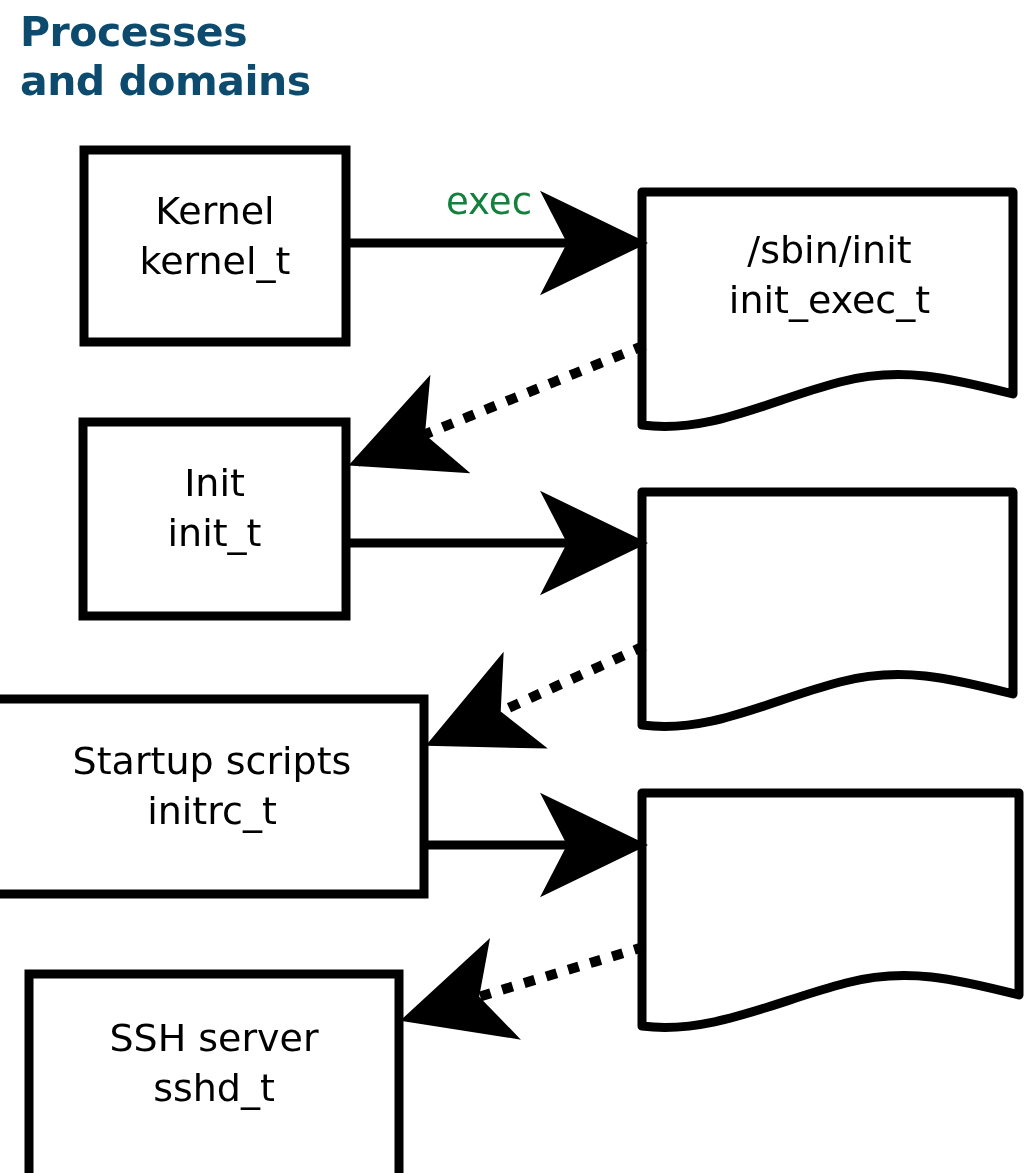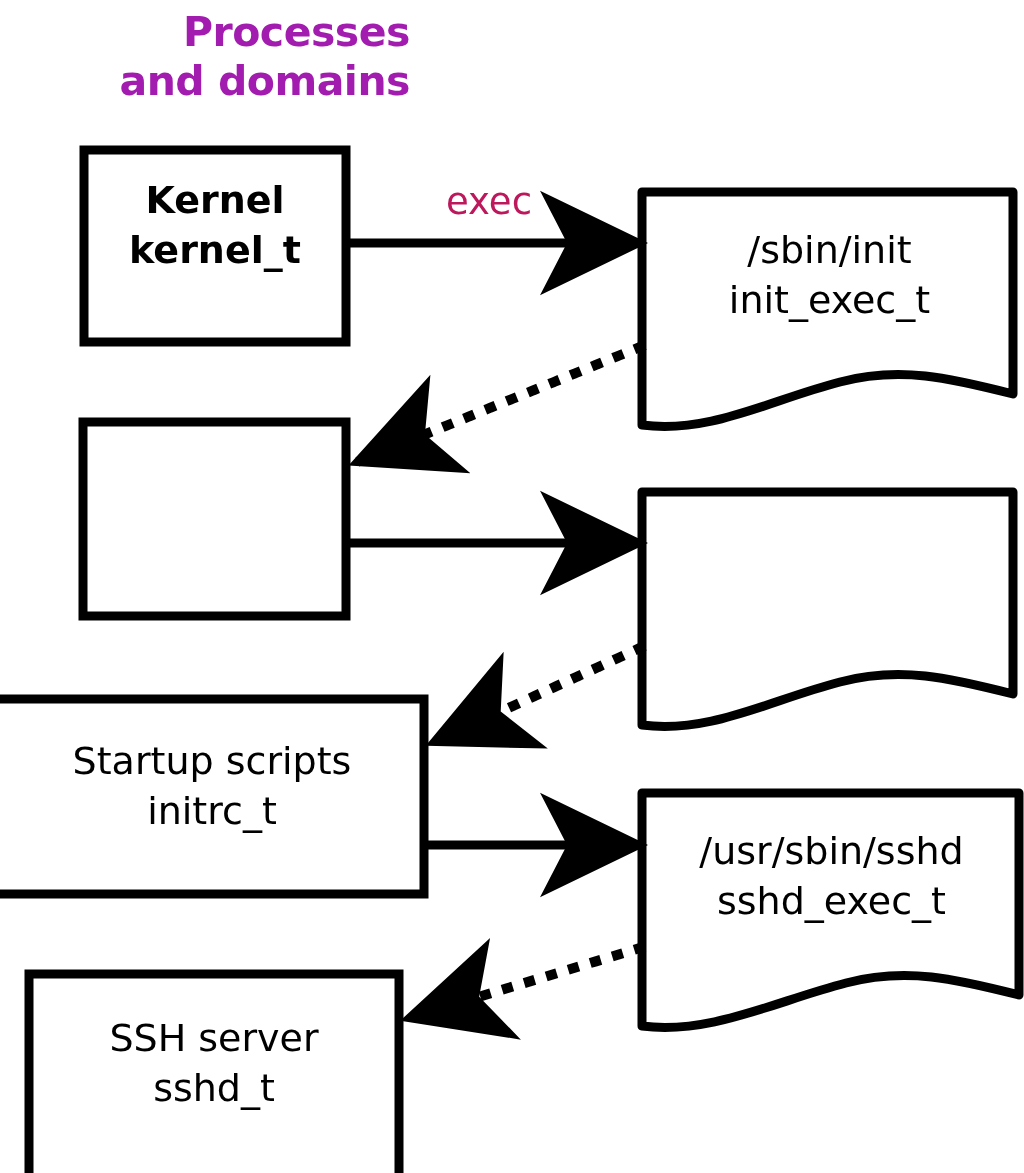--- a/index.html
+++ b/index.html
@@ -19,45 +19,45 @@
   }
   #svg-layer {
     position: absolute;
     left: 0;
     top: 0;
     width: 1024px;
     height: 1173px;
   }
   .col-header {
     position: absolute;
-    text-align: right;
+    text-align: left;
     font-weight: bold;
     font-size: 41px;
     line-height: 49px;
-    color: #a21caf;
+    color: #0c4a6e;
     letter-spacing: -0.5px;
     white-space: pre-line;
   }
   #header-left  { left: 20px;  top: 8px; width: 390px; }
   #header-right { left: 635px; top: 8px; width: 390px; }
 
   .node-label {
     position: absolute;
     text-align: center;
     font-size: 38px;
     line-height: 50px;
     color: #000000;
     white-space: pre-line;
     pointer-events: none;
   }
   .edge-label {
     position: absolute;
     font-size: 37px;
     line-height: 40px;
-    color: #be185d;
+    color: #15803d;
     white-space: nowrap;
   }
 </style>
 </head>
 <body>
 
 <div id="stage">
 
   <svg id="svg-layer" viewBox="0 0 1024 1173" xmlns="http://www.w3.org/2000/svg">
 
@@ -97,32 +97,32 @@
 
     <line x1="640" y1="648" x2="434" y2="742" stroke="#000000" stroke-width="10" stroke-dasharray="1 22" stroke-linecap="square" marker-end="url(#arrow-dotted)"></line>
 
     <line x1="640" y1="948" x2="409" y2="1018" stroke="#000000" stroke-width="10" stroke-dasharray="1 22" stroke-linecap="square" marker-end="url(#arrow-dotted)"></line>
   </svg>
 
   <div class="col-header" id="header-left">Processes
 and domains</div>
 
 
-  <div class="node-label" style="left:84px; top:175px; width:262px;font-weight:bold;">Kernel
+  <div class="node-label" style="left:84px; top:186px; width:262px;">Kernel
 kernel_t</div>
 
+  <div class="node-label" style="left:83px; top:458px; width:263px;">Init
+init_t</div>
 
   <div class="node-label" style="left:0px; top:736px; width:424px;">Startup scripts
 initrc_t</div>
 
   <div class="node-label" style="left:642px; top:225px; width:375px;">/sbin/init
 init_exec_t</div>
 
   <div class="node-label" style="left:29px; top:1013px; width:370px;">SSH server
 sshd_t</div>
 
 
-  <div class="node-label" style="left:642px; top:826px; width:379px;">/usr/sbin/sshd
-sshd_exec_t</div>
 
   <div class="edge-label" style="left:446px; top:182px;">exec</div>
 
 </div>
 
 </body></html>

